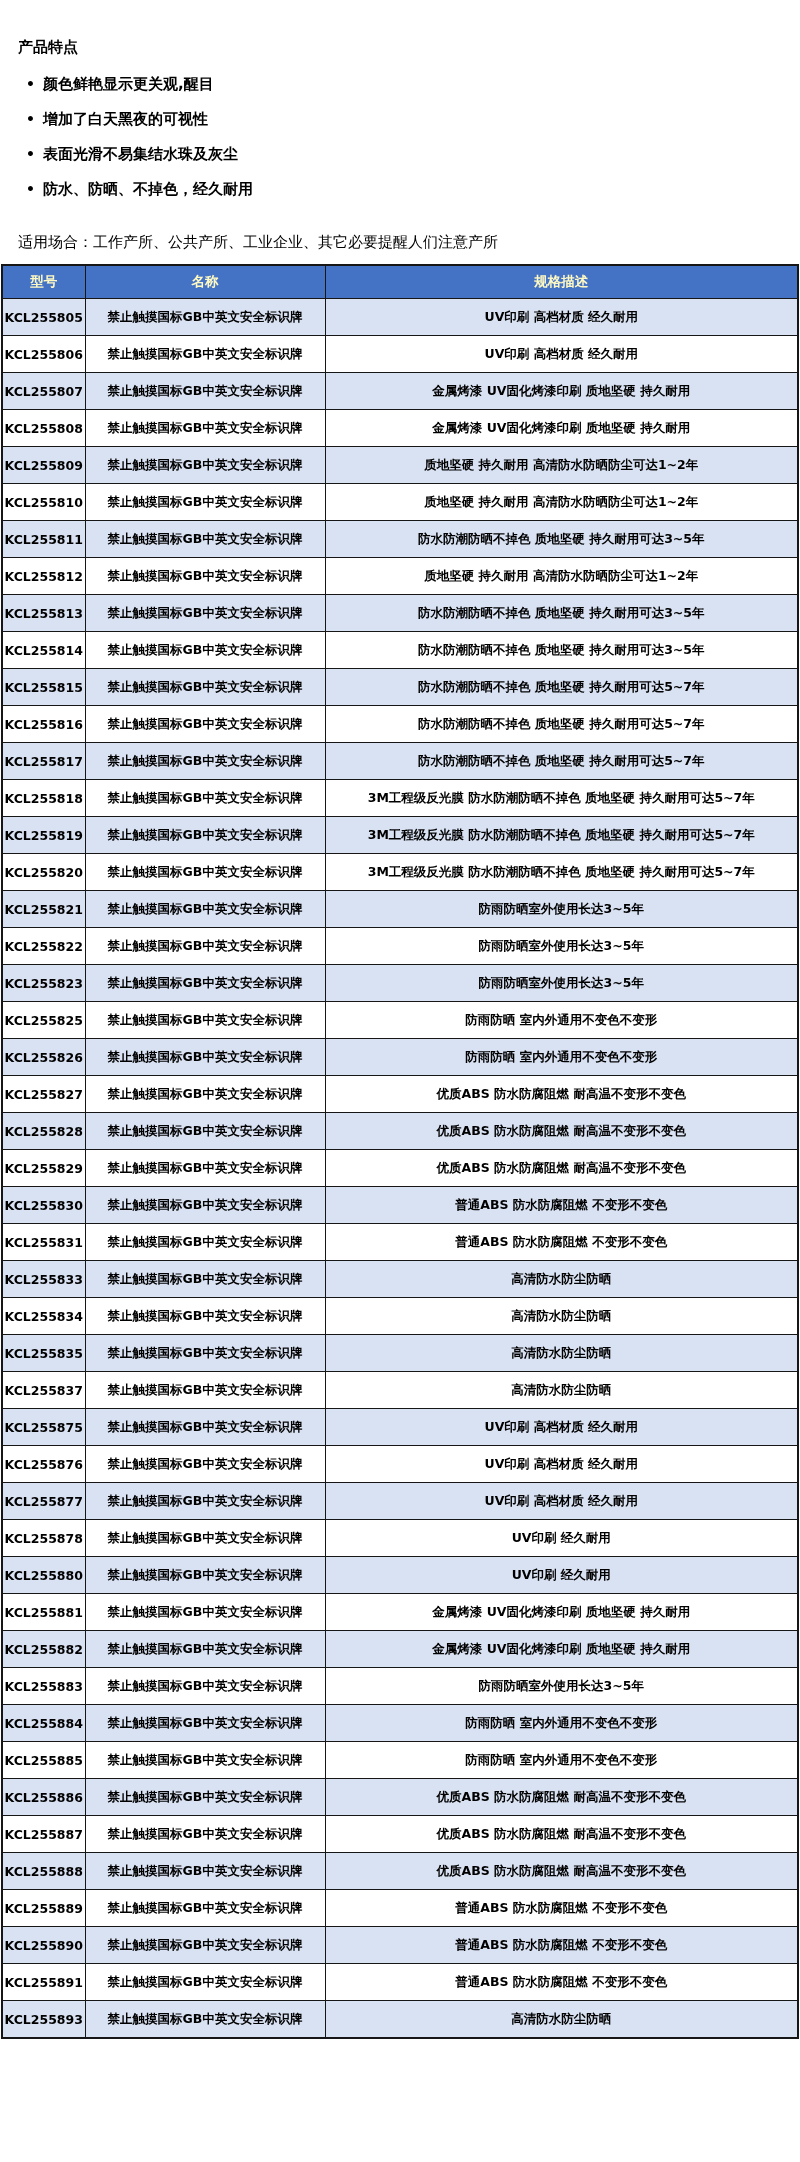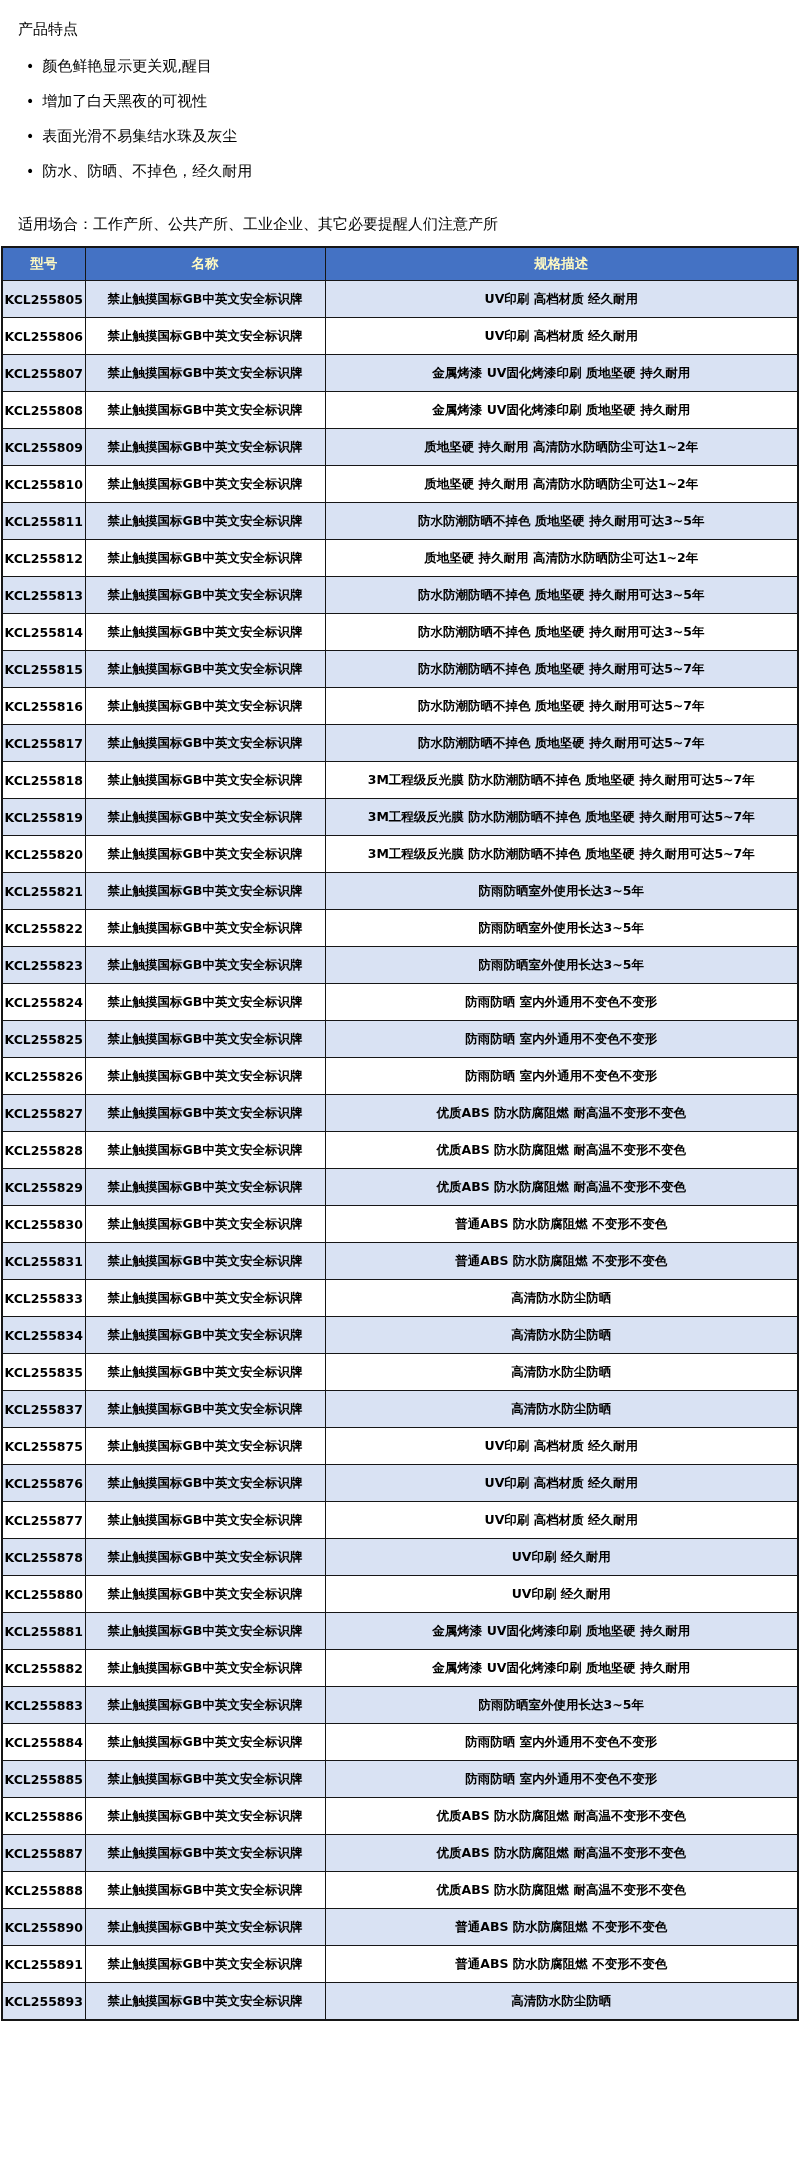--- a/index.html
+++ b/index.html
@@ -13,31 +13,31 @@
     min-height: 2162px;
     background: #ffffff;
     color: #000000;
     box-sizing: border-box;
   }
   .features {
     padding: 20px 18px 0 18px;
   }
   .features-title {
     font-size: 15px;
-    font-weight: normal;
-    margin: 0 0 10px 0;
+    font-weight: bold;
+    margin: 18px 0 10px 0;
   }
   .feature-list {
     list-style: none;
     margin: 0;
     padding: 0 0 0 8px;
   }
   .feature-list li {
     font-size: 15px;
-    font-weight: normal;
+    font-weight: bold;
     line-height: 35px;
     white-space: nowrap;
   }
   .feature-list li .bullet {
     display: inline-block;
     margin-right: 8px;
     font-size: 14px;
   }
   .usage-line {
     padding: 26px 18px 0 18px;
@@ -197,143 +197,143 @@
           <td>KCL255822</td>
           <td>禁止触摸国标GB中英文安全标识牌</td>
           <td>防雨防晒室外使用长达3~5年</td>
         </tr>
         <tr>
           <td>KCL255823</td>
           <td>禁止触摸国标GB中英文安全标识牌</td>
           <td>防雨防晒室外使用长达3~5年</td>
         </tr>
         <tr>
-          <td>KCL255824</td>
+          <td>KCL255825</td>
           <td>禁止触摸国标GB中英文安全标识牌</td>
           <td>防雨防晒 室内外通用不变色不变形</td>
         </tr>
         <tr>
-          <td>KCL255825</td>
+          <td>KCL255826</td>
           <td>禁止触摸国标GB中英文安全标识牌</td>
           <td>防雨防晒 室内外通用不变色不变形</td>
         </tr>
         <tr>
-          <td>KCL255826</td>
+          <td>KCL255827</td>
+          <td>禁止触摸国标GB中英文安全标识牌</td>
+          <td>优质ABS 防水防腐阻燃 耐高温不变形不变色</td>
+        </tr>
+        <tr>
+          <td>KCL255828</td>
+          <td>禁止触摸国标GB中英文安全标识牌</td>
+          <td>优质ABS 防水防腐阻燃 耐高温不变形不变色</td>
+        </tr>
+        <tr>
+          <td>KCL255829</td>
+          <td>禁止触摸国标GB中英文安全标识牌</td>
+          <td>优质ABS 防水防腐阻燃 耐高温不变形不变色</td>
+        </tr>
+        <tr>
+          <td>KCL255830</td>
+          <td>禁止触摸国标GB中英文安全标识牌</td>
+          <td>普通ABS 防水防腐阻燃 不变形不变色</td>
+        </tr>
+        <tr>
+          <td>KCL255831</td>
+          <td>禁止触摸国标GB中英文安全标识牌</td>
+          <td>普通ABS 防水防腐阻燃 不变形不变色</td>
+        </tr>
+        <tr>
+          <td>KCL255833</td>
+          <td>禁止触摸国标GB中英文安全标识牌</td>
+          <td>高清防水防尘防晒</td>
+        </tr>
+        <tr>
+          <td>KCL255834</td>
+          <td>禁止触摸国标GB中英文安全标识牌</td>
+          <td>高清防水防尘防晒</td>
+        </tr>
+        <tr>
+          <td>KCL255835</td>
+          <td>禁止触摸国标GB中英文安全标识牌</td>
+          <td>高清防水防尘防晒</td>
+        </tr>
+        <tr>
+          <td>KCL255837</td>
+          <td>禁止触摸国标GB中英文安全标识牌</td>
+          <td>高清防水防尘防晒</td>
+        </tr>
+        <tr>
+          <td>KCL255875</td>
+          <td>禁止触摸国标GB中英文安全标识牌</td>
+          <td>UV印刷 高档材质 经久耐用</td>
+        </tr>
+        <tr>
+          <td>KCL255876</td>
+          <td>禁止触摸国标GB中英文安全标识牌</td>
+          <td>UV印刷 高档材质 经久耐用</td>
+        </tr>
+        <tr>
+          <td>KCL255877</td>
+          <td>禁止触摸国标GB中英文安全标识牌</td>
+          <td>UV印刷 高档材质 经久耐用</td>
+        </tr>
+        <tr>
+          <td>KCL255878</td>
+          <td>禁止触摸国标GB中英文安全标识牌</td>
+          <td>UV印刷 经久耐用</td>
+        </tr>
+        <tr>
+          <td>KCL255880</td>
+          <td>禁止触摸国标GB中英文安全标识牌</td>
+          <td>UV印刷 经久耐用</td>
+        </tr>
+        <tr>
+          <td>KCL255881</td>
+          <td>禁止触摸国标GB中英文安全标识牌</td>
+          <td>金属烤漆 UV固化烤漆印刷 质地坚硬 持久耐用</td>
+        </tr>
+        <tr>
+          <td>KCL255882</td>
+          <td>禁止触摸国标GB中英文安全标识牌</td>
+          <td>金属烤漆 UV固化烤漆印刷 质地坚硬 持久耐用</td>
+        </tr>
+        <tr>
+          <td>KCL255883</td>
+          <td>禁止触摸国标GB中英文安全标识牌</td>
+          <td>防雨防晒室外使用长达3~5年</td>
+        </tr>
+        <tr>
+          <td>KCL255884</td>
           <td>禁止触摸国标GB中英文安全标识牌</td>
           <td>防雨防晒 室内外通用不变色不变形</td>
         </tr>
         <tr>
-          <td>KCL255827</td>
-          <td>禁止触摸国标GB中英文安全标识牌</td>
-          <td>优质ABS 防水防腐阻燃 耐高温不变形不变色</td>
-        </tr>
-        <tr>
-          <td>KCL255828</td>
-          <td>禁止触摸国标GB中英文安全标识牌</td>
-          <td>优质ABS 防水防腐阻燃 耐高温不变形不变色</td>
-        </tr>
-        <tr>
-          <td>KCL255829</td>
-          <td>禁止触摸国标GB中英文安全标识牌</td>
-          <td>优质ABS 防水防腐阻燃 耐高温不变形不变色</td>
-        </tr>
-        <tr>
-          <td>KCL255830</td>
-          <td>禁止触摸国标GB中英文安全标识牌</td>
-          <td>普通ABS 防水防腐阻燃 不变形不变色</td>
-        </tr>
-        <tr>
-          <td>KCL255831</td>
-          <td>禁止触摸国标GB中英文安全标识牌</td>
-          <td>普通ABS 防水防腐阻燃 不变形不变色</td>
-        </tr>
-        <tr>
-          <td>KCL255833</td>
-          <td>禁止触摸国标GB中英文安全标识牌</td>
-          <td>高清防水防尘防晒</td>
-        </tr>
-        <tr>
-          <td>KCL255834</td>
-          <td>禁止触摸国标GB中英文安全标识牌</td>
-          <td>高清防水防尘防晒</td>
-        </tr>
-        <tr>
-          <td>KCL255835</td>
-          <td>禁止触摸国标GB中英文安全标识牌</td>
-          <td>高清防水防尘防晒</td>
-        </tr>
-        <tr>
-          <td>KCL255837</td>
-          <td>禁止触摸国标GB中英文安全标识牌</td>
-          <td>高清防水防尘防晒</td>
-        </tr>
-        <tr>
-          <td>KCL255875</td>
-          <td>禁止触摸国标GB中英文安全标识牌</td>
-          <td>UV印刷 高档材质 经久耐用</td>
-        </tr>
-        <tr>
-          <td>KCL255876</td>
-          <td>禁止触摸国标GB中英文安全标识牌</td>
-          <td>UV印刷 高档材质 经久耐用</td>
-        </tr>
-        <tr>
-          <td>KCL255877</td>
-          <td>禁止触摸国标GB中英文安全标识牌</td>
-          <td>UV印刷 高档材质 经久耐用</td>
-        </tr>
-        <tr>
-          <td>KCL255878</td>
-          <td>禁止触摸国标GB中英文安全标识牌</td>
-          <td>UV印刷 经久耐用</td>
-        </tr>
-        <tr>
-          <td>KCL255880</td>
-          <td>禁止触摸国标GB中英文安全标识牌</td>
-          <td>UV印刷 经久耐用</td>
-        </tr>
-        <tr>
-          <td>KCL255881</td>
-          <td>禁止触摸国标GB中英文安全标识牌</td>
-          <td>金属烤漆 UV固化烤漆印刷 质地坚硬 持久耐用</td>
-        </tr>
-        <tr>
-          <td>KCL255882</td>
-          <td>禁止触摸国标GB中英文安全标识牌</td>
-          <td>金属烤漆 UV固化烤漆印刷 质地坚硬 持久耐用</td>
-        </tr>
-        <tr>
-          <td>KCL255883</td>
-          <td>禁止触摸国标GB中英文安全标识牌</td>
-          <td>防雨防晒室外使用长达3~5年</td>
-        </tr>
-        <tr>
-          <td>KCL255884</td>
+          <td>KCL255885</td>
           <td>禁止触摸国标GB中英文安全标识牌</td>
           <td>防雨防晒 室内外通用不变色不变形</td>
         </tr>
         <tr>
-          <td>KCL255885</td>
-          <td>禁止触摸国标GB中英文安全标识牌</td>
-          <td>防雨防晒 室内外通用不变色不变形</td>
-        </tr>
-        <tr>
           <td>KCL255886</td>
           <td>禁止触摸国标GB中英文安全标识牌</td>
           <td>优质ABS 防水防腐阻燃 耐高温不变形不变色</td>
         </tr>
         <tr>
           <td>KCL255887</td>
           <td>禁止触摸国标GB中英文安全标识牌</td>
           <td>优质ABS 防水防腐阻燃 耐高温不变形不变色</td>
         </tr>
         <tr>
           <td>KCL255888</td>
           <td>禁止触摸国标GB中英文安全标识牌</td>
           <td>优质ABS 防水防腐阻燃 耐高温不变形不变色</td>
+        </tr>
+        <tr>
+          <td>KCL255889</td>
+          <td>禁止触摸国标GB中英文安全标识牌</td>
+          <td>普通ABS 防水防腐阻燃 不变形不变色</td>
         </tr>
         <tr>
           <td>KCL255890</td>
           <td>禁止触摸国标GB中英文安全标识牌</td>
           <td>普通ABS 防水防腐阻燃 不变形不变色</td>
         </tr>
         <tr>
           <td>KCL255891</td>
           <td>禁止触摸国标GB中英文安全标识牌</td>
           <td>普通ABS 防水防腐阻燃 不变形不变色</td>

